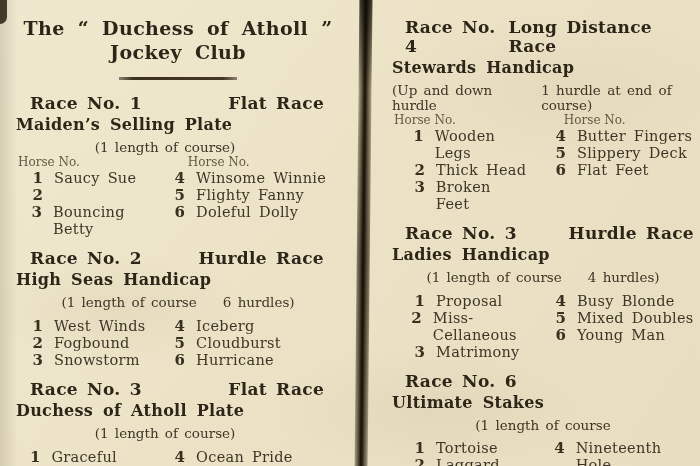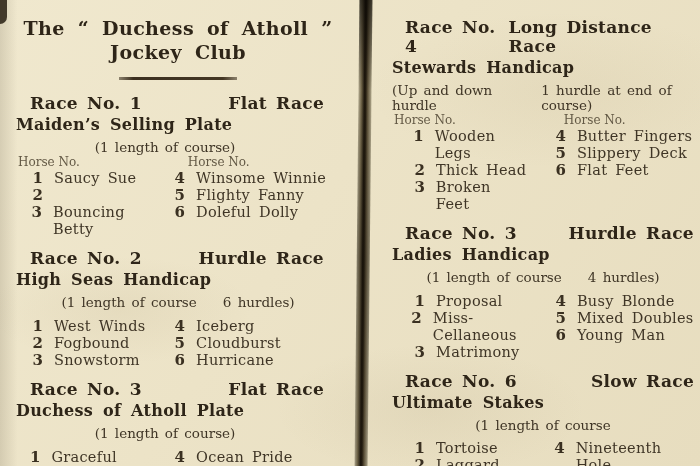--- a/index.html
+++ b/index.html
@@ -285,21 +285,20 @@
               <span class="no">6</span>
               <span class="nm">Young Man</span>
             </div>
         </div>
       </div>
     </section>
 
     <section class="race">
       <div class="race-head">
         <span>Race No. 6</span>
-        <span>Slow Race</span>
       </div>
       <div class="race-name">Ultimate Stakes</div>
       <div class="race-cond">
         <span>(1 length of course</span>
       </div>
       <div class="cols" style="margin-top:7px">
         <div class="col1">
           <div class="row">
               <span class="no">1</span>
               <span class="nm">Tortoise</span>

